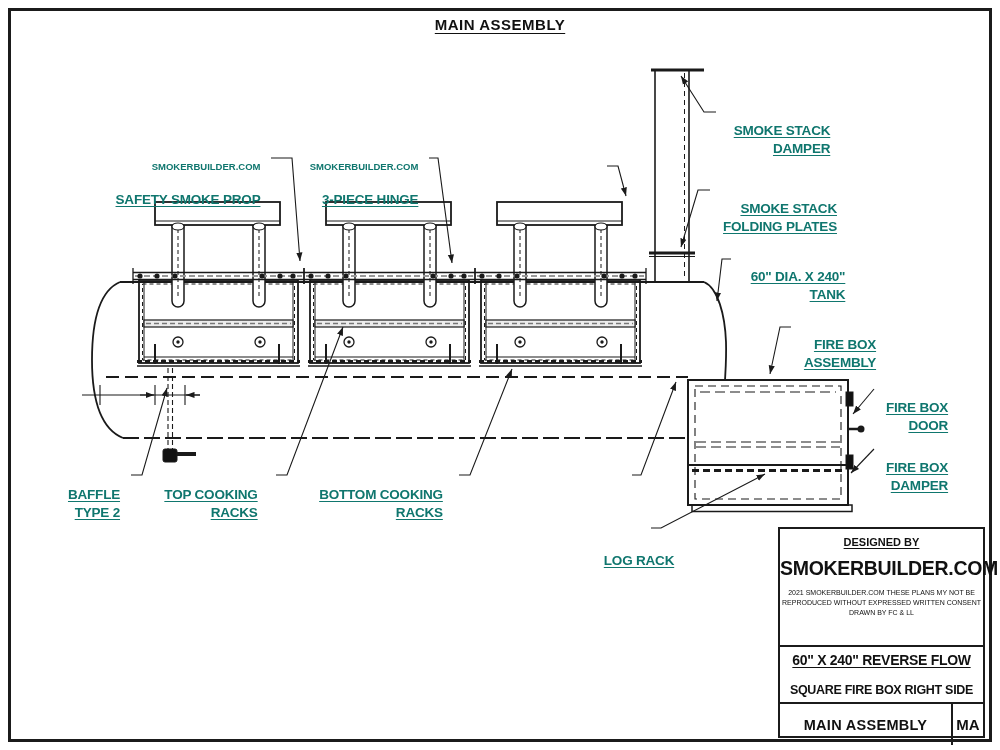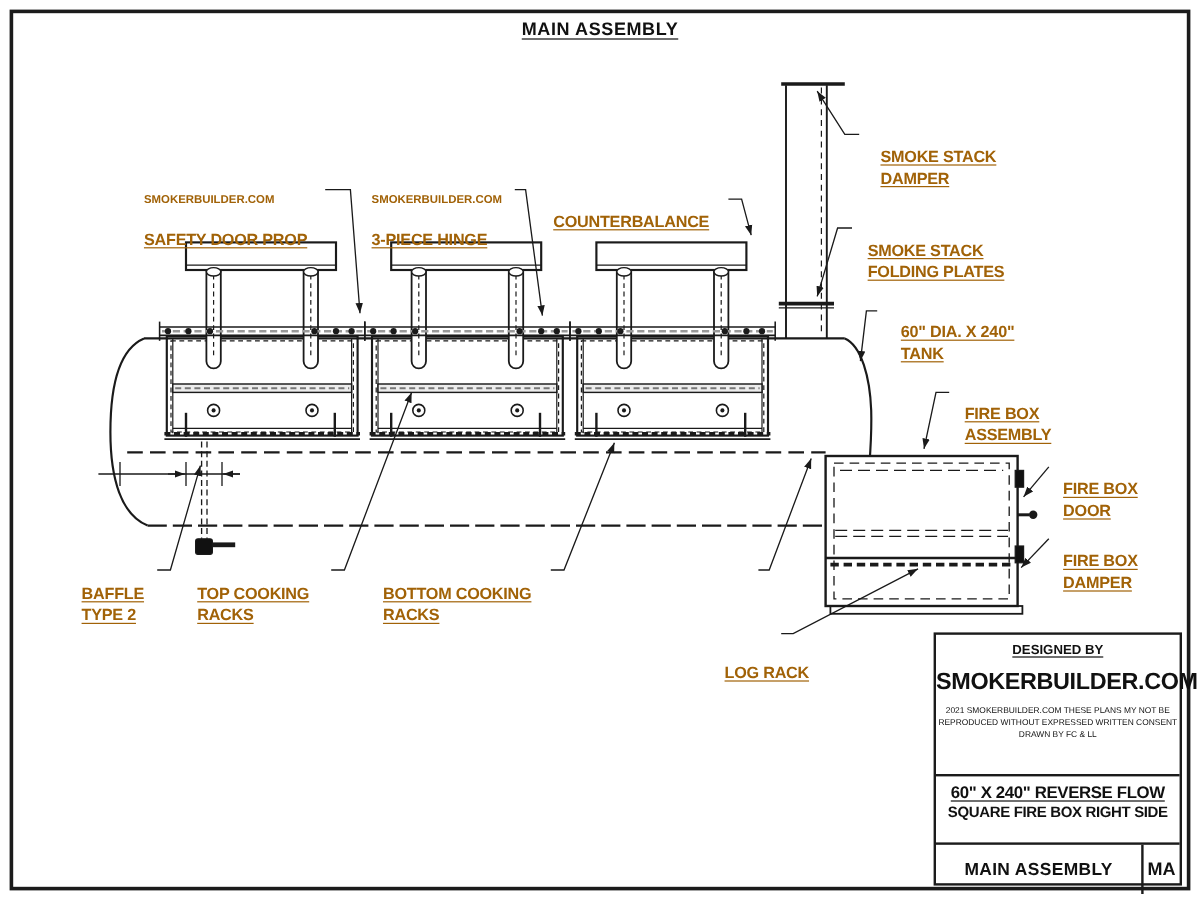--- a/index.html
+++ b/index.html
@@ -3,36 +3,36 @@
 <meta charset="utf-8">
 <style>
   * { margin:0; padding:0; box-sizing:border-box; }
   html,body { width:1000px; height:750px; background:#fff; font-family:"Liberation Sans", sans-serif; overflow:hidden; }
   #sheet { position:absolute; left:0; top:0; width:1000px; height:750px; background:#fff;text-decoration:underline; }
   #border { position:absolute; left:8px; top:8px; width:984px; height:734px; border:3px solid #1b1b1b; }
   #title { position:absolute; left:0; top:16px; width:1000px; text-align:center;
            font-size:15px; font-weight:bold; letter-spacing:.5px; color:#111;
            text-decoration:underline; text-underline-offset:3px; }
   svg.draw { position:absolute; left:0; top:0; }
-  .lbl { position:absolute; transform:translateX(-50%); text-align:left; color:#a16207;
+  .lbl { position:absolute; transform:translateX(-50%); text-align:right; color:#0f766e;
          font-weight:bold; font-size:13.5px; line-height:1.32; white-space:pre-line;
          letter-spacing:-0.2px; }
   .lbl .u { text-decoration:underline; text-underline-offset:2px; }
   .lbl .brand { display:block; font-size:9.5px; letter-spacing:0; text-decoration:none; }
   
   #tblock { position:absolute; left:778px; top:527px; width:207px; height:211px;
             border:2px solid #1b1b1b; background:#fff; color:#111; }
   #tb-top { height:109px; text-align:center; }
   #tb-designed { margin-top:7px; font-size:11px; font-weight:bold; text-decoration:underline; text-underline-offset:2px; }
   #tb-brand { margin-top:9px; font-size:19.5px; font-weight:bold; letter-spacing:-0.3px; }
   #tb-copy { margin-top:8px; font-size:7px; line-height:1.45; white-space:pre-line; }
   #tb-mid { height:57px; border-top:2px solid #1b1b1b; text-align:center; }
   #tb-model { margin-top:5px; font-size:14px; font-weight:bold; letter-spacing:-0.3px;
               text-decoration:underline; text-underline-offset:2px; }
-  #tb-sub { margin-top:2px; font-size:12.5px; font-weight:bold; letter-spacing:-0.3px; }
+  #tb-sub { margin-top:15px; font-size:12.5px; font-weight:bold; letter-spacing:-0.3px; }
   #tb-bot { height:43px; border-top:2px solid #1b1b1b; display:flex; }
   #tb-sheet { flex:1; display:flex; align-items:center; justify-content:center;
               font-size:14.5px; font-weight:bold; letter-spacing:.3px; }
   #tb-code { width:32px; border-left:2px solid #1b1b1b; display:flex; align-items:center;
              justify-content:center; font-size:15px; font-weight:bold; }
 </style>
 </head>
 <body>
 
 <div id="sheet">
@@ -161,28 +161,25 @@
       <polyline points="131,475 142,475 167,388" marker-end="url(#arr)"></polyline>
       <polyline points="276,475 287,475 343,327" marker-end="url(#arr)"></polyline>
       <polyline points="459,475 470,475 512,369" marker-end="url(#arr)"></polyline>
       <polyline points="632,475 641,475 676,382" marker-end="url(#arr)"></polyline>
       <polyline points="651,528 661,528 765,474" marker-end="url(#arr)"></polyline>
     </g>
   </svg>
 
   <div class="lbl" style="left:188px; top:143px;">
     <span class="brand">SMOKERBUILDER.COM</span>
-    <span class="u">SAFETY DOOR PROP</span>
+    <span class="u">SAFETY SMOKE PROP</span>
   </div>
   <div class="lbl" style="left:364px; top:143px;">
     <span class="brand">SMOKERBUILDER.COM</span>
     <span class="u">3-PIECE HINGE</span>
-  </div>
-  <div class="lbl" style="left:526px; top:158px;">
-    <span class="u">COUNTERBALANCE</span>
   </div>
   <div class="lbl" style="left:782px; top:104px;">
     <span class="u">SMOKE STACK
 DAMPER</span>
   </div>
   <div class="lbl" style="left:780px; top:182px;">
     <span class="u">SMOKE STACK
 FOLDING PLATES</span>
   </div>
   <div class="lbl" style="left:798px; top:250px;">

